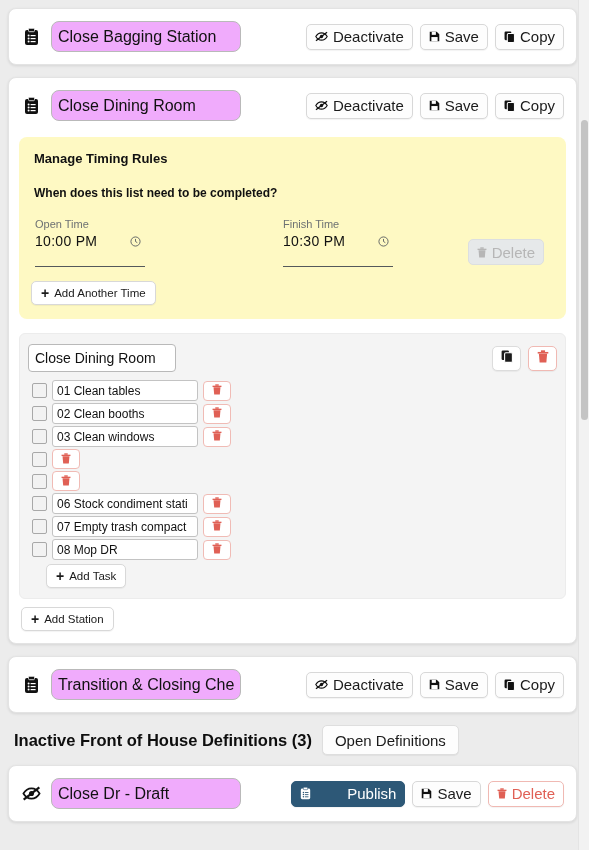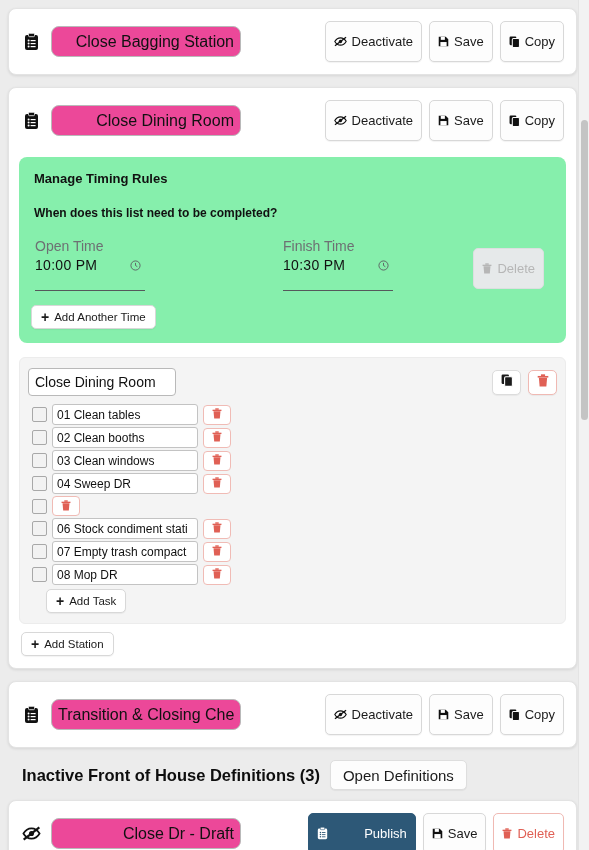--- a/index.html
+++ b/index.html
@@ -35,45 +35,44 @@
     width: 20px; height: 22px;
     flex: 0 0 auto;
     display: flex; align-items: center; justify-content: center;
     color: #111;
   }
   .title-input {
     width: 190px;
     height: 31px;
     border: 1px solid #b9b9b9;
     border-radius: 8px;
-    background: #ec4899;
+    background: #f0abfc;
     font-family: "Liberation Sans", sans-serif;
     font-size: 16px;
     color: #111;
     padding: 2px 6px;
     outline: none;
-    text-align: right;
   }
   .hdr-actions {
     margin-left: auto;
     display: flex;
     align-items: center;
     gap: 7px;
   }
   .btn {
     display: inline-flex;
     align-items: center;
     justify-content: center;
     gap: 5px;
     border: 1px solid #d8d8d8;
     background: #fdfdfd;
     border-radius: 5px;
-    height: 41px;
+    height: 26px;
     padding: 0 8px;
-    font-size: 13px;
+    font-size: 15px;
     font-family: "Liberation Sans", sans-serif;
     color: #1b1b1b;
     cursor: pointer;
     box-shadow: 0 1px 1px rgba(0,0,0,.05);
     white-space: nowrap;
   }
   .btn svg { display: block; }
   .btn.primary {
     background: #2d5877;
     border-color: #2d5877;
@@ -87,21 +86,21 @@
   }
   .btn.disabled {
     color: #b6b6b6;
     background: #e6e9ea;
     border-color: #dcdfe0;
     box-shadow: none;
     cursor: default;
   }
   
   .timing-panel {
-    background: #86efac;
+    background: #fef9c3;
     border-radius: 8px;
     margin: 4px 10px 14px 10px;
     padding: 14px 12px 14px 12px;
     position: relative;
   }
   .timing-title {
     font-size: 13px;
     font-weight: bold;
     color: #111;
     margin: 0 0 20px 3px;
@@ -116,21 +115,21 @@
     display: flex;
     align-items: flex-end;
     position: relative;
   }
   .time-field {
     width: 110px;
     margin-left: 4px;
   }
   .time-field.second { margin-left: 138px; }
   .time-label {
-    font-size: 14px;
+    font-size: 11px;
     color: #6d7173;
     margin-bottom: 3px;
   }
   .time-value-wrap {
     display: flex;
     align-items: center;
     border-bottom: 1.5px solid #55595b;
     padding-bottom: 17px;
   }
   .time-value {
@@ -246,21 +245,21 @@
     color: #e06055;
     cursor: pointer;
   }
   .add-task-row { margin-top: 4px; margin-left: 18px; }
   .add-section-row { margin: 0 0 12px 12px; }
   
   .inactive-head {
     display: flex;
     align-items: center;
     gap: 10px;
-    margin: 6px 0 10px 14px;
+    margin: 6px 0 10px 6px;
   }
   .inactive-title {
     font-size: 16.5px;
     font-weight: bold;
     color: #0e0e0e;
   }
   .btn.open-def {
     height: 30px;
     font-size: 15px;
     padding: 0 12px;
@@ -480,21 +479,20 @@
           <button class="task-del">
               <span><svg width="10" height="11" viewBox="0 0 11 12">
                   <rect x="0.6" y="1.8" width="9.8" height="1.5" fill="#e06055"></rect>
                   <rect x="3.6" y="0.3" width="3.8" height="1.6" fill="#e06055"></rect>
                   <path d="M1.7 3.5h7.6l-.7 8H2.4z" fill="#e06055"></path>
                 </svg></span>
             </button>
         </div>
         <div class="task-row">
           <div class="task-check"></div>
-          <input class="task-input" value="04 Sweep DR" style="">
           <button class="task-del">
               <span><svg width="10" height="11" viewBox="0 0 11 12">
                   <rect x="0.6" y="1.8" width="9.8" height="1.5" fill="#e06055"></rect>
                   <rect x="3.6" y="0.3" width="3.8" height="1.6" fill="#e06055"></rect>
                   <path d="M1.7 3.5h7.6l-.7 8H2.4z" fill="#e06055"></path>
                 </svg></span>
             </button>
         </div>
         <div class="task-row">
           <div class="task-check"></div>

